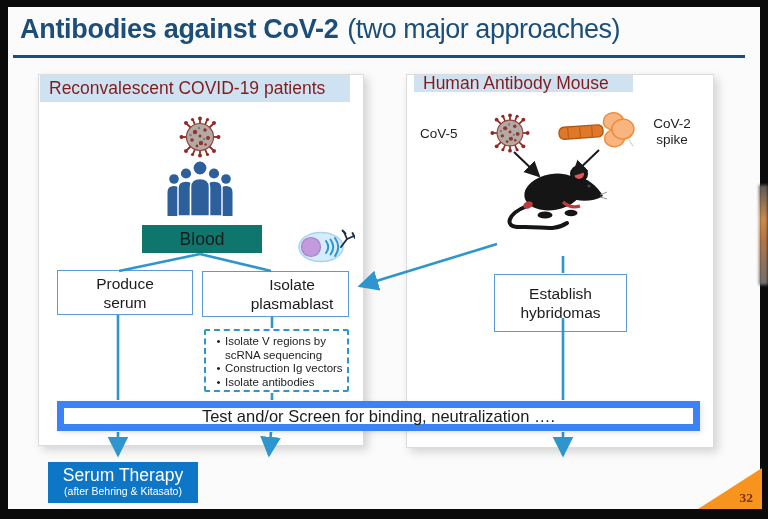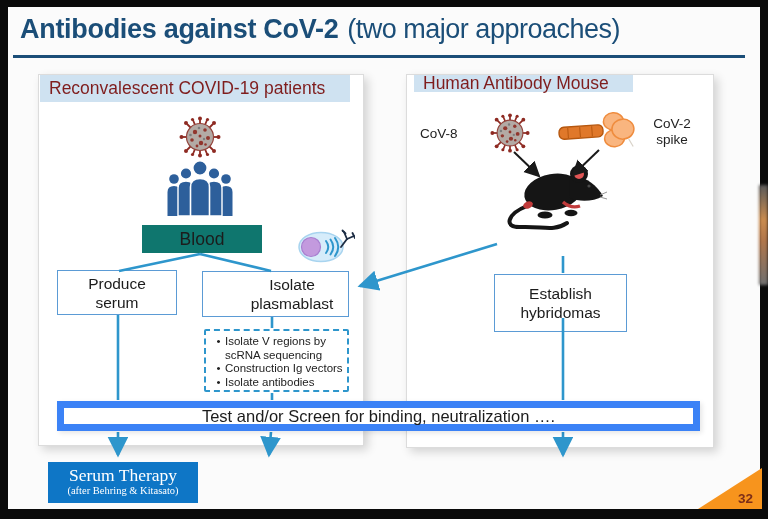--- a/index.html
+++ b/index.html
@@ -24,48 +24,48 @@
   .ph-right { left:406px; top:75px; width:219px; height:17px;margin-left:8px; }
 
   .graybox { position:absolute; background:#0f766e; color:#1c1c1c; text-align:center;
              font-size:17.5px; display:flex; align-items:center; justify-content:center; }
   .box-blood  { left:142px; top:225px; width:120px; height:28px; }
   .box-spleen { left:497px; top:229px; width:131px; height:26px; font-size:17px; }
 
   .flowbox { position:absolute; background:#ffffff; border:1.5px solid #5b9bd5; color:#1c1c1c;
              font-size:15.5px; line-height:19px; text-align:center;
              display:flex; align-items:center; justify-content:center; }
-  .box-produce { left:57px;  top:270px; width:120px; height:45px; }
+  .box-produce { left:57px;  top:270px; width:136px; height:45px; }
   .box-produce span { display:block; width:78px; }
   .box-isolate { left:202px; top:271px; width:147px; height:46px;padding-left:33px; }
   .box-isolate span { display:block; width:110px; }
   .box-hybrid  { left:494px; top:274px; width:133px; height:58px; }
   .box-hybrid span { display:block; width:100px; }
 
   .dashedbox { position:absolute; left:204px; top:329px; width:145px; height:63px;
                border:2px dashed #2e96cc; border-radius:2px; background:#ffffff;
                padding:4px 4px 0 6px; z-index:3; }
   .step { display:flex; font-size:11.5px; line-height:13.5px; color:#222; }
   .step .marker { width:13px; text-align:center; flex:0 0 13px; }
   .step .txt { flex:1; }
 
   .testbox { position:absolute; left:57px; top:401px; width:643px; height:30px; z-index:6;
              background:#ffffff; border:7px solid #3b82f6; box-shadow:2px 2px 5px rgba(0,0,0,0.10);
              display:flex; align-items:center; justify-content:center;
              font-size:16.5px; color:#1c1c1c; }
 
   .bluebox { position:absolute; background:#0e76c6; color:#ffffff; text-align:center; z-index:6; }
-  .box-serum { left:48px; top:462px; width:150px; height:41px; padding-top:4px;font-family:Liberation Serif, serif; }
+  .box-serum { left:48px; top:462px; width:150px; height:41px; padding-top:4px; }
   .box-serum .t1 { font-size:17.5px; line-height:19px; }
   .box-serum .t2 { font-size:10.5px; line-height:12px; }
   .box-mab { left:208px; top:460px; width:492px; height:42px; display:flex;
              align-items:center; justify-content:center; font-size:16px; }
 
   .corner { position:absolute; left:698px; top:468px; width:64px; height:41px; background:#f7941d;
-            clip-path:polygon(100% 0, 100% 100%, 0 100%); z-index:7; }
+            clip-path:polygon(100% 0, 100% 100%, 0 100%); z-index:7;font-family:Liberation Serif, serif; }
   .corner .pg { position:absolute; right:9px; bottom:3px; font-size:13.5px; color:#7d2f18; font-weight:700; }
 
   .edge-artifact { position:absolute; left:759px; top:185px; width:9px; height:100px; z-index:1;
                    background:linear-gradient(180deg,#5a5a5a 0%,#c98b4e 35%,#b1764a 55%,#6f6f6f 100%);
                    filter:blur(1.5px); }
 
   .iconpos { position:absolute; }
   svg.overlay { position:absolute; left:0; top:0; width:768px; height:519px; z-index:5; pointer-events:none; }
 
   .label { position:absolute; font-size:13.5px; color:#222; }
@@ -256,21 +256,21 @@
       <ellipse cx="25" cy="47" rx="5" ry="3.4" fill="#c03a3a" transform="rotate(-22 25 47)"></ellipse>
       <ellipse cx="68" cy="55" rx="6.5" ry="3.2" fill="#151515"></ellipse>
       <ellipse cx="42" cy="57" rx="7.5" ry="3.6" fill="#151515"></ellipse>
       <g stroke="#8a8a8a" stroke-width="0.9">
         <path d="M97 37 l 7 -3"></path>
           <path d="M97 39 l 7 2"></path>
       </g>
     </svg>
   </div>
 
-  <div class="label lbl-cov2">CoV-8</div>
+  <div class="label lbl-cov2">CoV-5</div>
   <div class="label lbl-spike">CoV-2 spike</div>
 
   <div class="graybox box-blood">Blood</div>
 
   <div class="flowbox box-produce">
       <span>Produce serum</span>
     </div>
   <div class="flowbox box-isolate">
       <span>Isolate plasmablast</span>
     </div>

